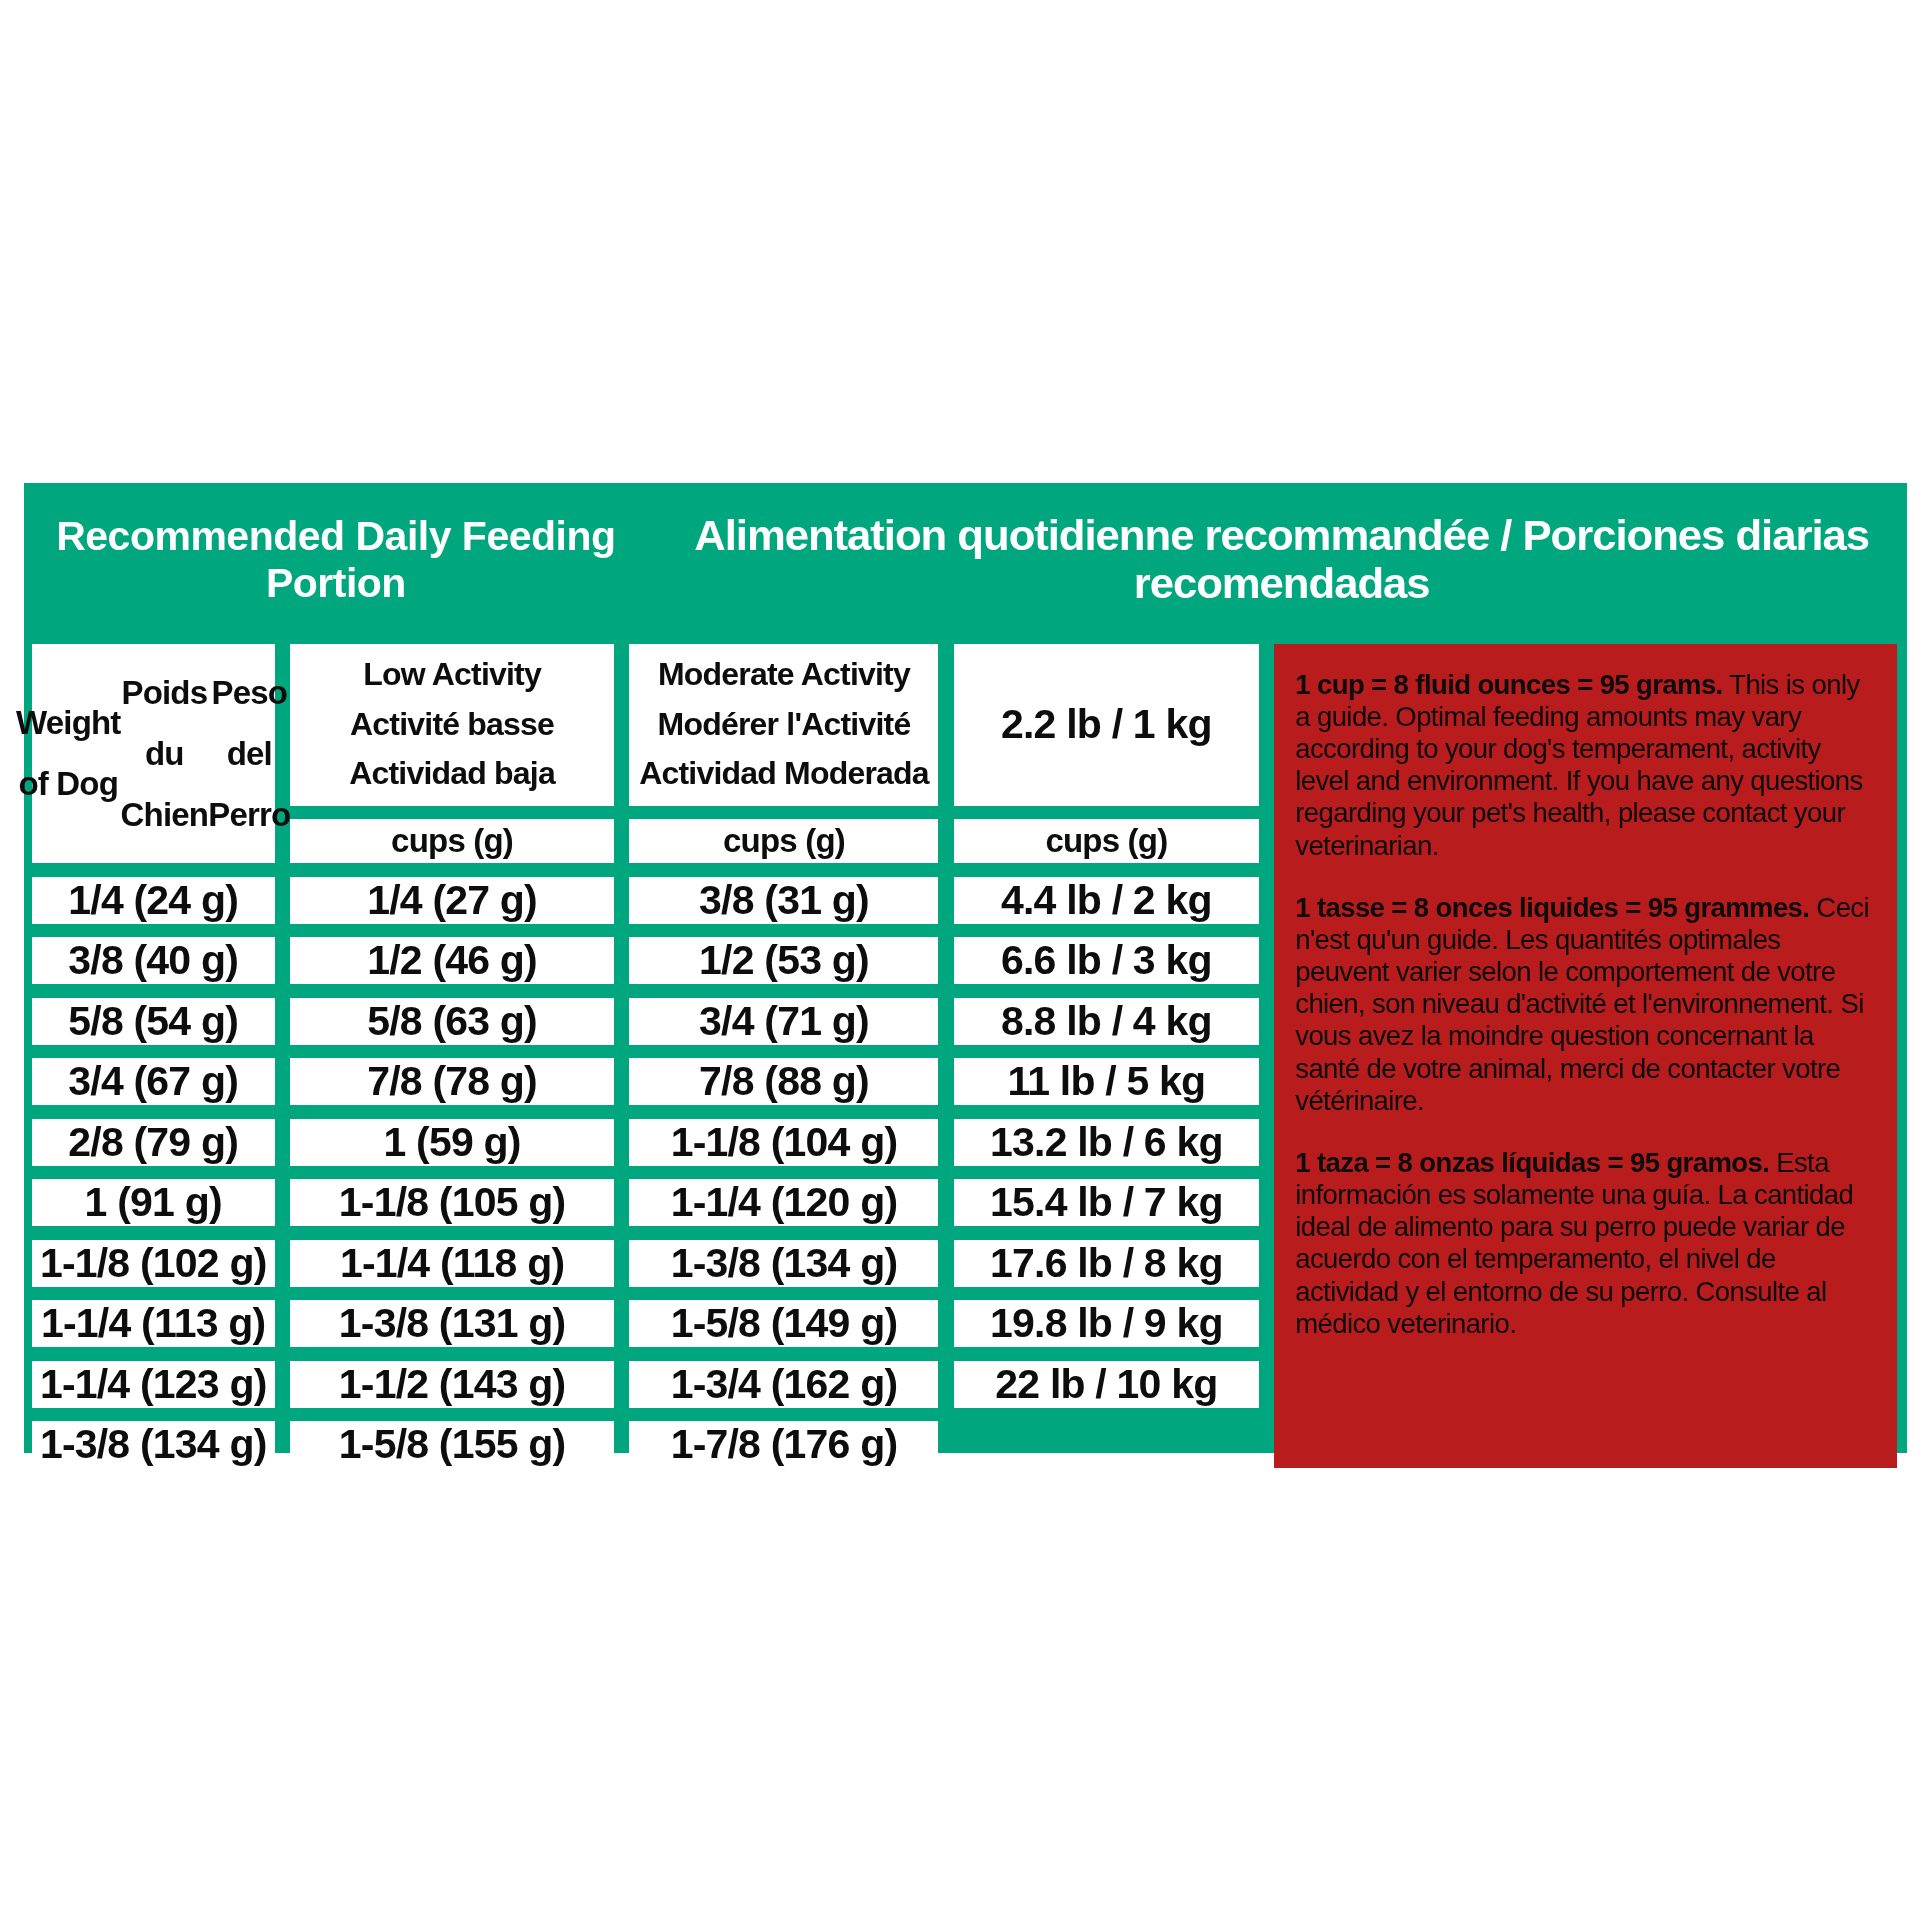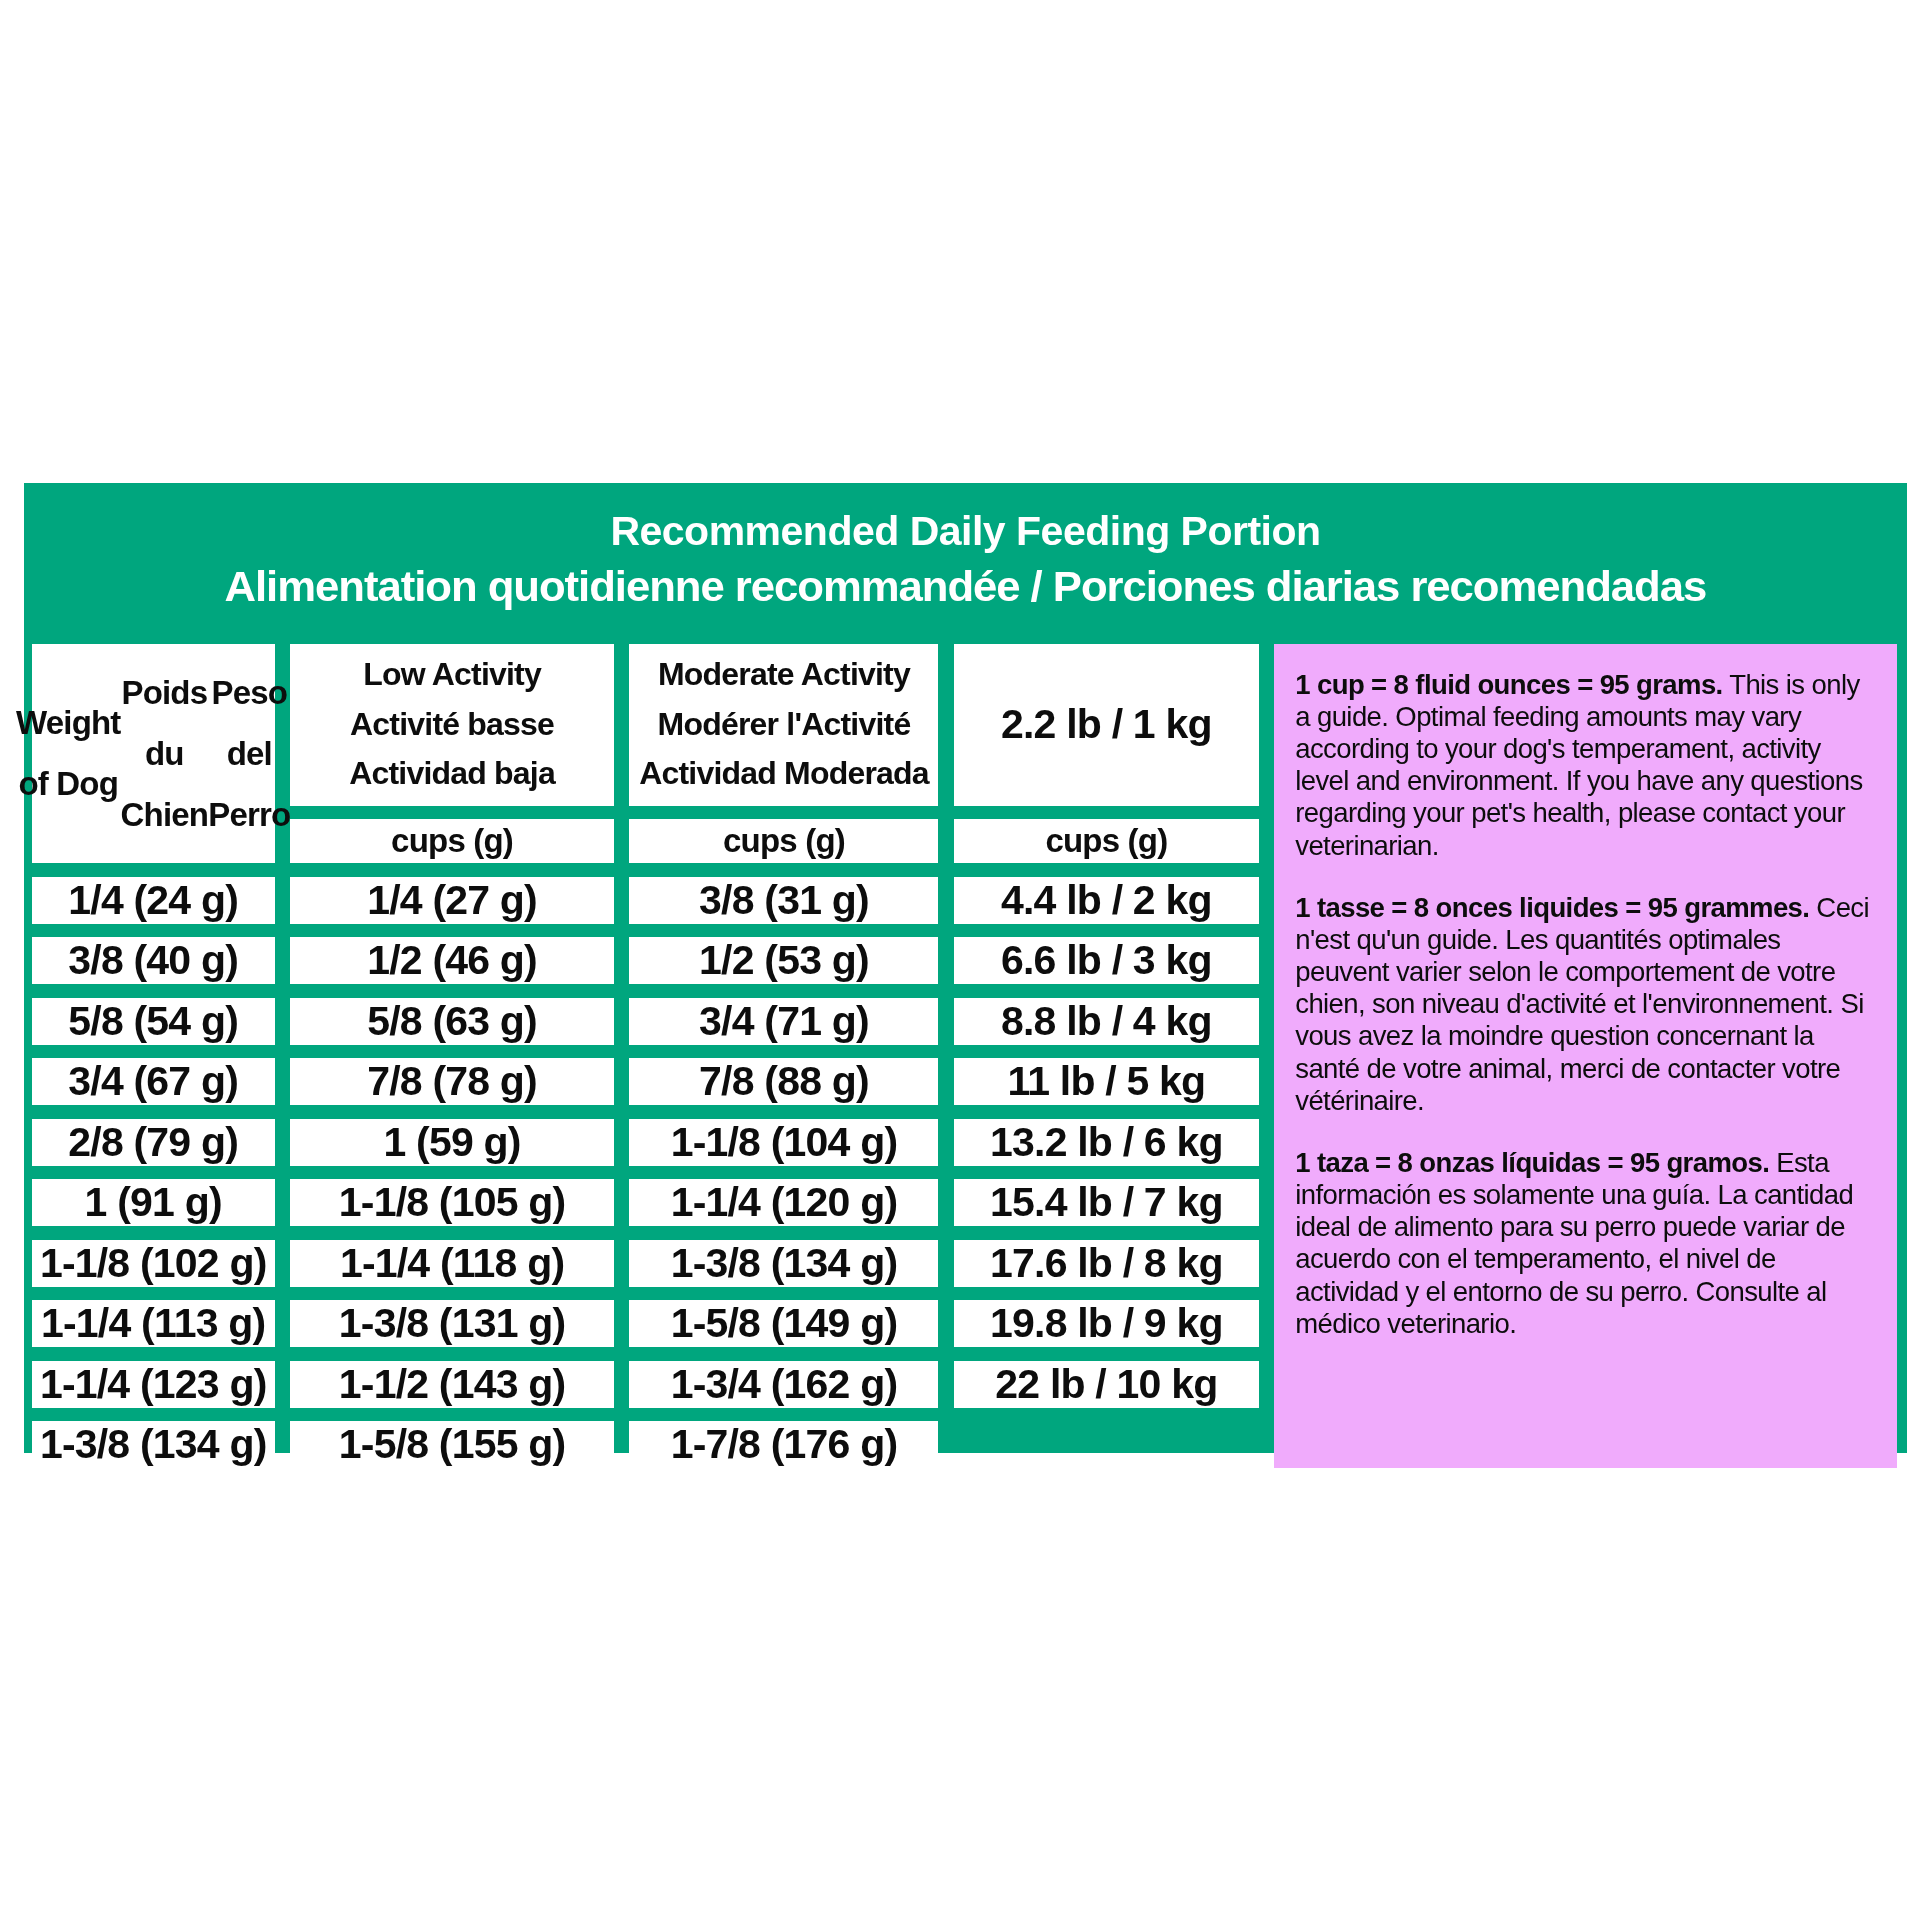--- a/index.html
+++ b/index.html
@@ -18,21 +18,21 @@
     width: 1883px; height: 970px;
     background: var(--accent);
     display: flex;
     flex-direction: column;
   }
 
   .title-band {
     height: 153px;
     flex: 0 0 153px;
     display: flex;
-    flex-direction: column;
+    flex-direction: row;
     justify-content: center;
     align-items: center;
     gap: 8px;
     color: #ffffff;
     text-align: center;
   }
   .title-line1 {
     font-size: 41px;
     font-weight: bold;
     letter-spacing: -0.5px;
@@ -82,21 +82,21 @@
     font-size: 33px;
   }
 
   .data-cell {
     font-size: 41px;
   }
 
   .notes-panel {
     grid-column: 5;
     grid-row: 1 / 13;
-    background: #f0abfc;
+    background: #b91c1c;
     padding: 25px 25px 19.3px 21px;
     font-size: 27.5px;
     line-height: 1.17;
     letter-spacing: -0.6px;
     text-align: left;
   }
   .notes-panel p { margin-bottom: 30px; }
   .notes-panel p:last-child { margin-bottom: 12px; }
   .note-lead { font-weight: bold; }
 </style>

